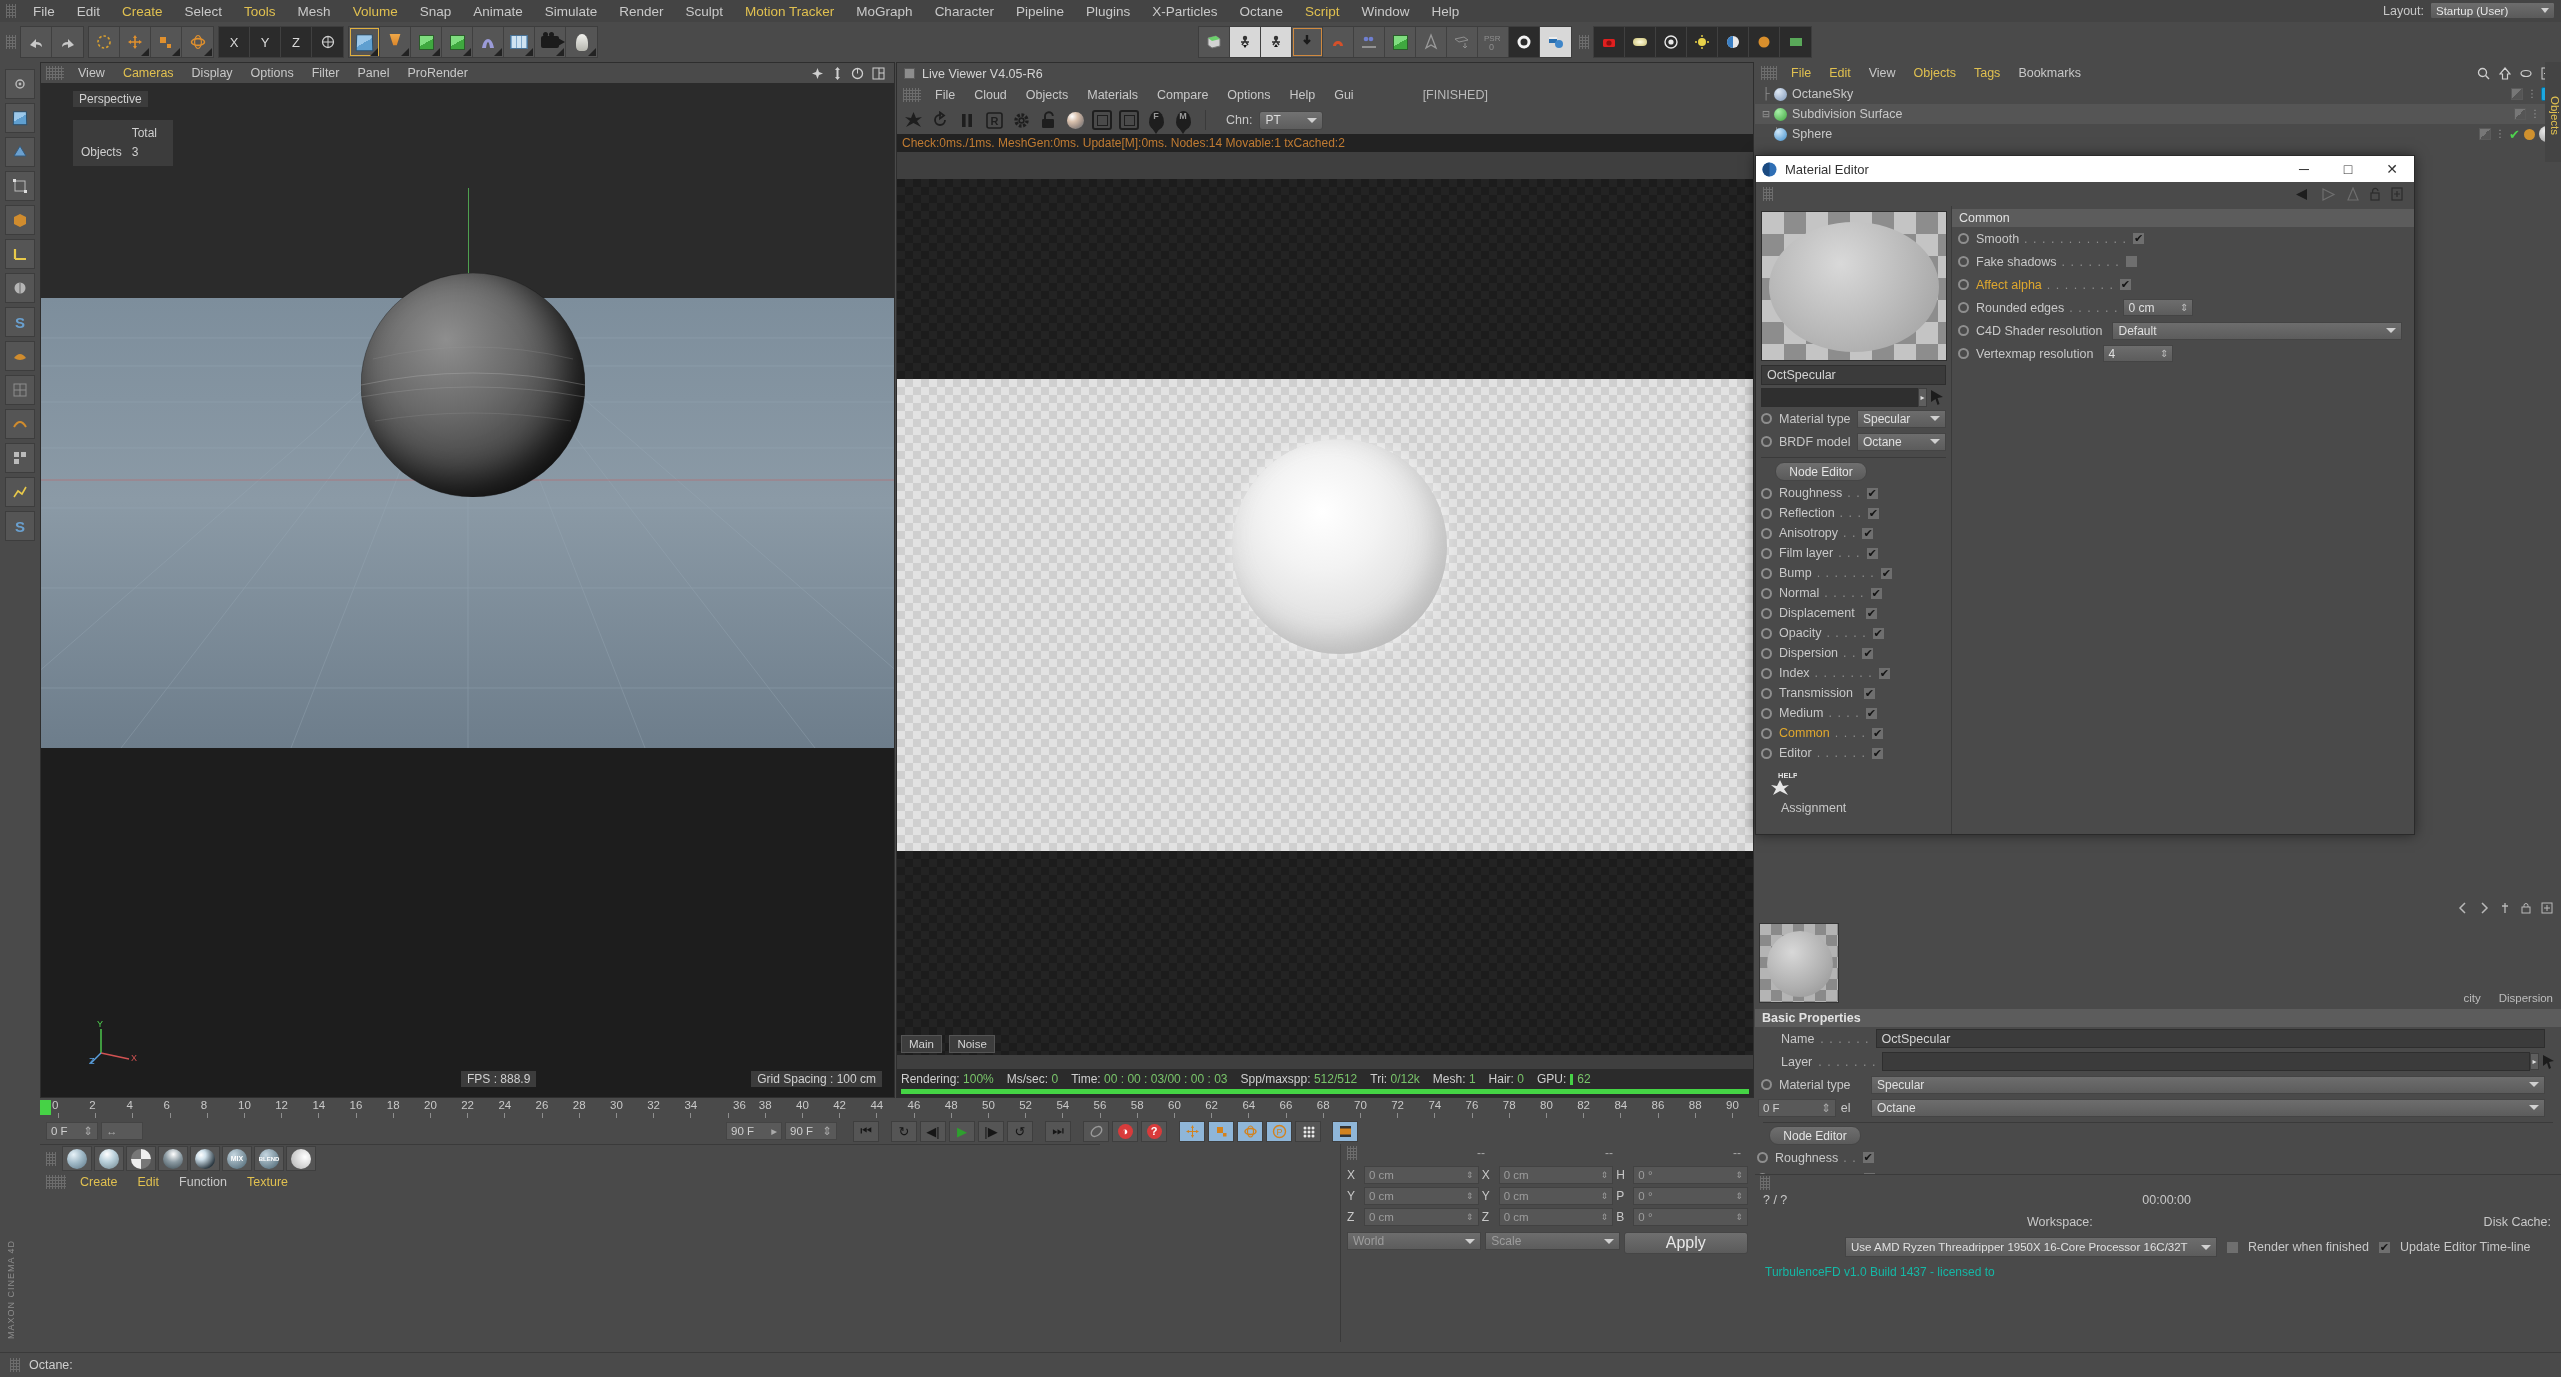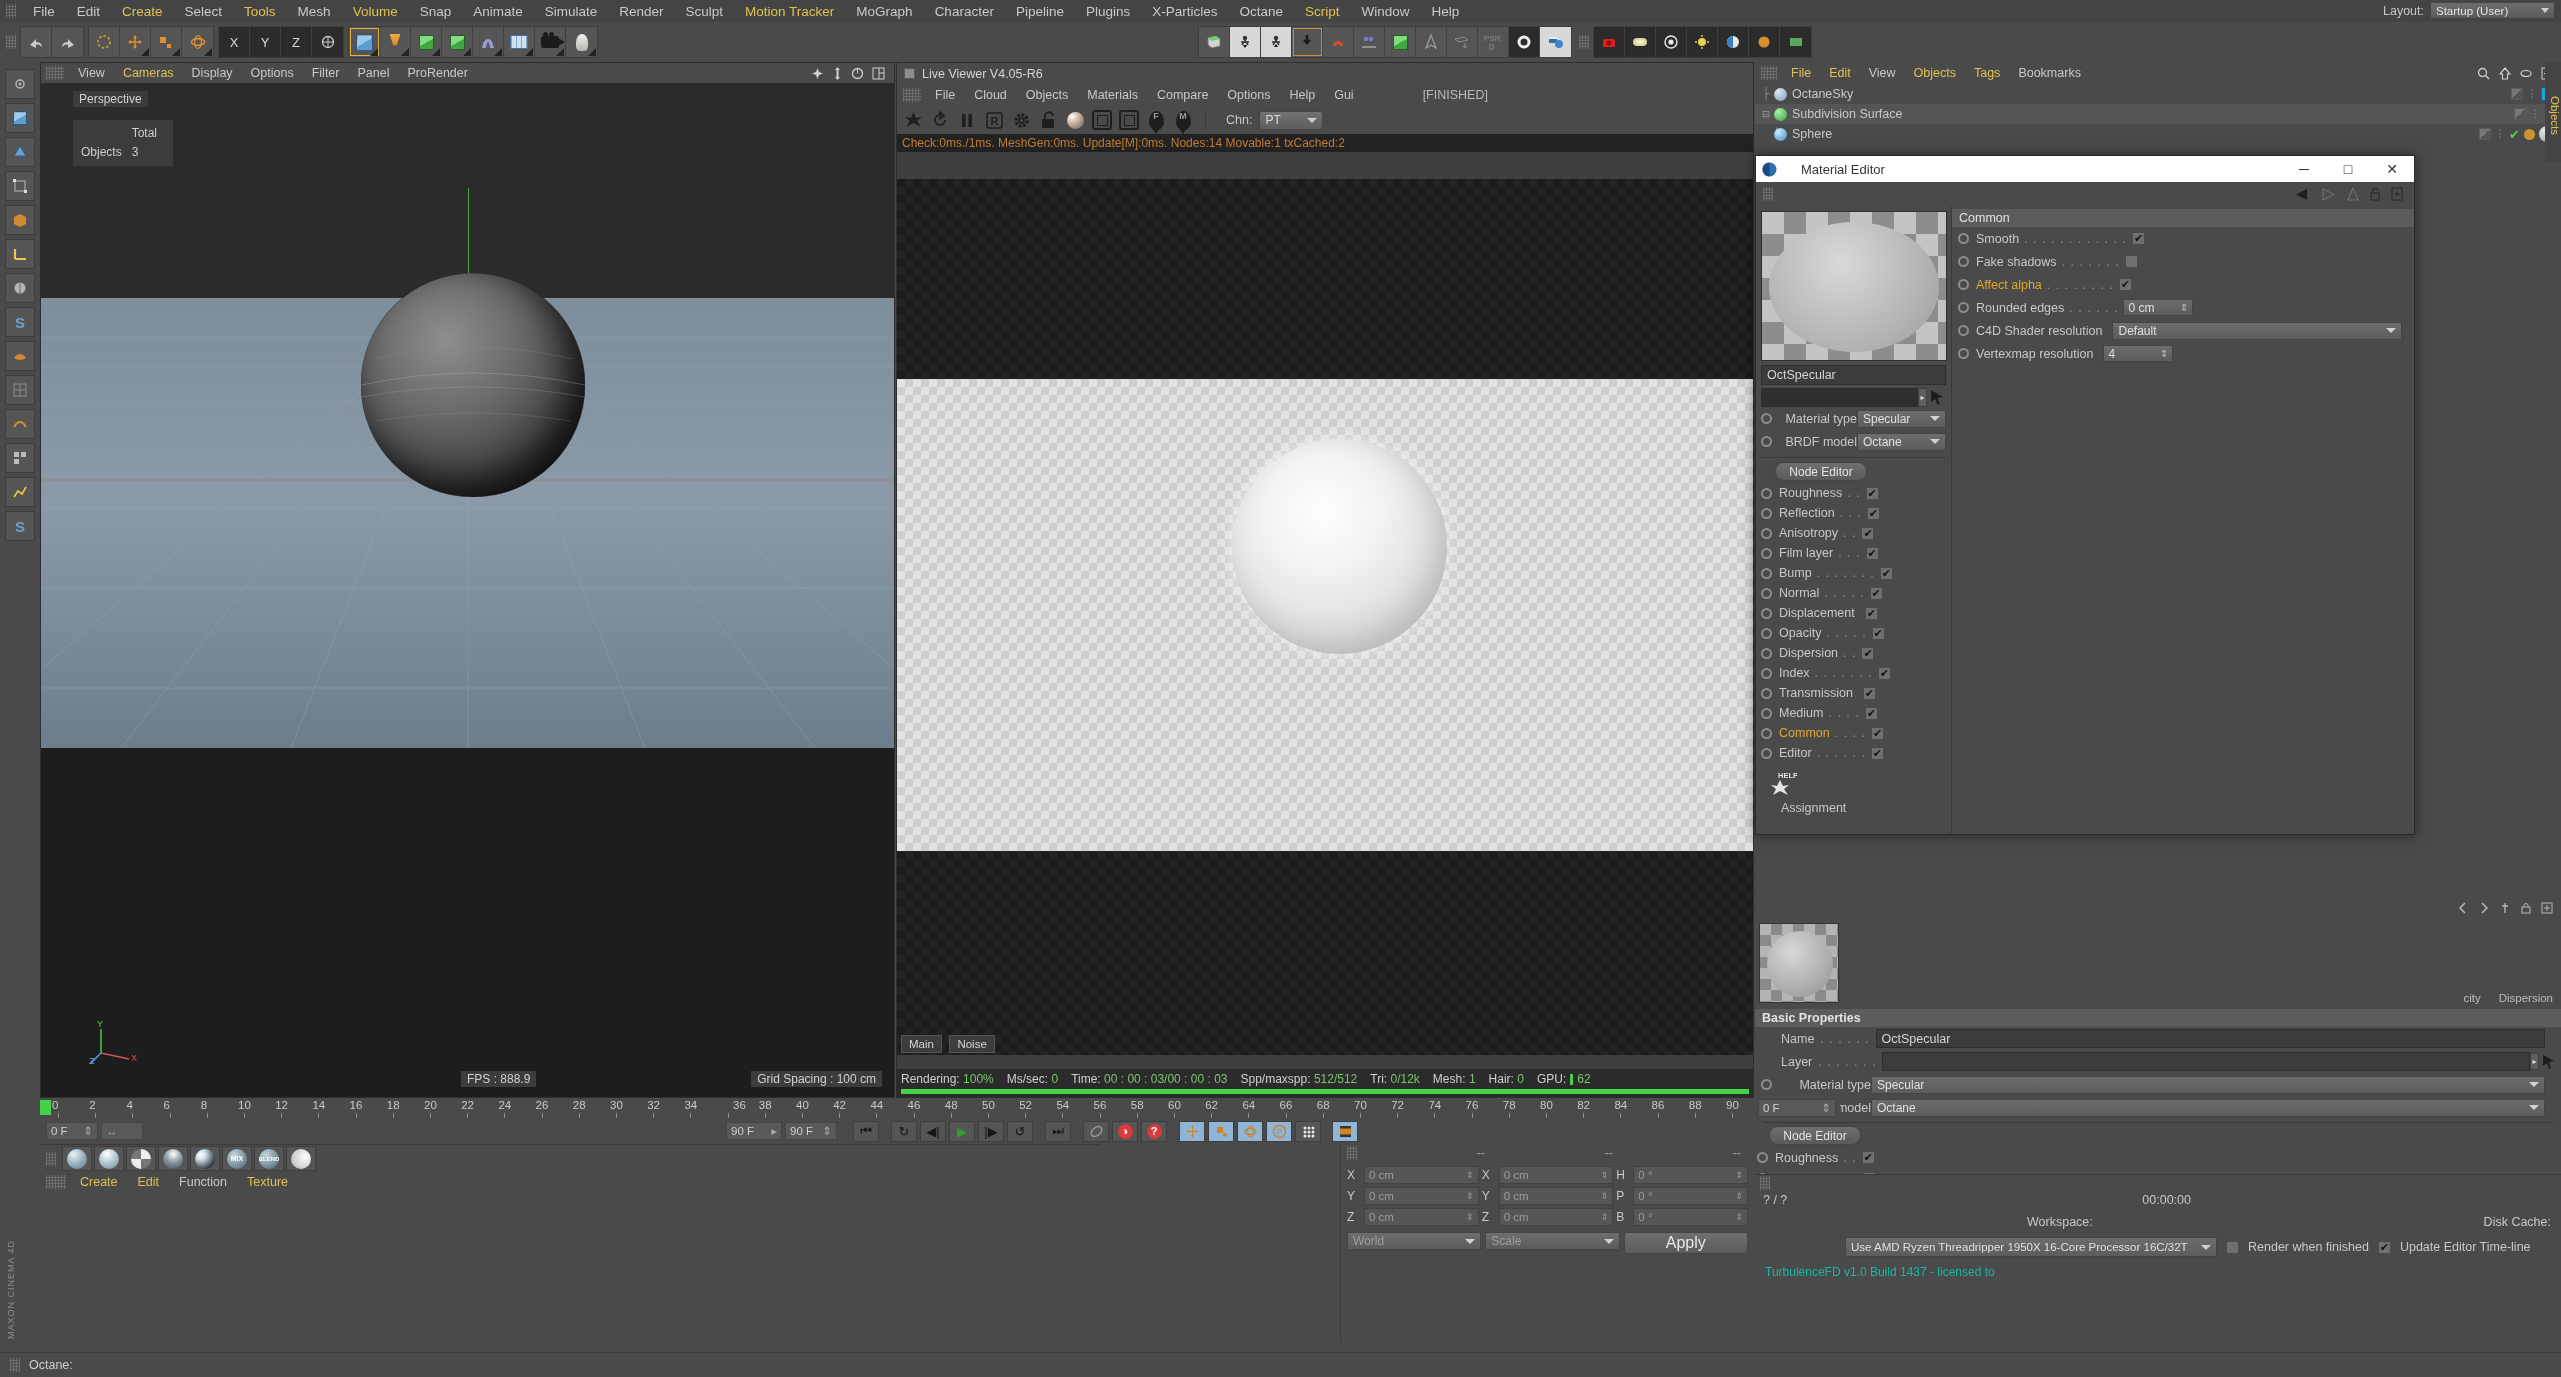--- a/index.html
+++ b/index.html
@@ -110,29 +110,29 @@
   .omrow.alt{background:#555;}
   .tree-s{color:#8e8e8e;font-family:"Liberation Mono",monospace;font-size:12px;width:14px;display:inline-block;text-align:center;}
   .objdot{width:13px;height:13px;border-radius:50%;margin:0 5px 0 1px;}
   .tagcell{margin-left:auto;display:flex;align-items:center;gap:4px;padding-right:6px;}
   .sidetab{position:absolute;right:0;top:0;width:16px;height:100px;background:#444;
     writing-mode:vertical-rl;font-size:11.5px;text-align:center;padding-top:6px;color:#e0c050;}
 
   
   .me{ position:absolute; left:1755px; top:155px; width:660px; height:680px; background:#4a4a4a;
        border:1px solid #2a2a2a; box-shadow:0 0 12px rgba(0,0,0,.5);}
-  .me-title{height:26px;background:#fff;display:flex;align-items:center;padding-left:6px;gap:24px;font-size:13px;color:#333;}
+  .me-title{height:26px;background:#fff;display:flex;align-items:center;padding-left:6px;gap:8px;font-size:13px;color:#333;}
   .me-wbtn{width:44px;height:26px;display:flex;align-items:center;justify-content:center;font-size:14px;color:#333;}
   .me-tools{height:24px;background:#4a4a4a;display:flex;align-items:center;padding:0 7px;}
   .me-body{display:flex;height:calc(100% - 50px);}
   .me-left{width:196px;background:#4a4a4a;border-right:1px solid #3a3a3a;padding:5px;}
   .me-prev{width:186px;height:150px;}
   .me-right{flex:1;background:#4a4a4a;padding-top:3px;}
   .secthead{background:#5c5c5c;font-size:12.5px;padding:2px 7px;color:#e2e2e2;}
-  .prow{display:flex;align-items:center;height:23px;font-size:12.5px;padding-left:6px;text-align:right;}
+  .prow{display:flex;align-items:center;height:23px;font-size:12.5px;padding-left:6px;}
   .bullet{width:11px;height:11px;border-radius:50%;border:2px solid #8e8e8e;margin-right:7px;flex:none;}
   .dots{flex:0 0 auto;color:#8e8e8e;letter-spacing:1px;}
   .chk{width:13px;height:13px;background:#6f6f6f;border:1px solid #4a4a4a;display:flex;align-items:center;justify-content:center;font-size:11px;color:#141414;}
   .chk.off{background:#6f6f6f;color:transparent;}
   .numf{height:17px;background:linear-gradient(#6d6d6d,#5c5c5c);border:1px solid #444;font-size:12px;
     display:flex;align-items:center;padding:0 4px;justify-content:space-between;color:#e0e0e0;}
   .ddl{height:18px;background:linear-gradient(#6d6d6d,#5c5c5c);border:1px solid #444;font-size:12px;
     display:flex;align-items:center;padding:0 5px;justify-content:space-between;color:#e0e0e0;}
   .txtf{height:19px;background:#3b3b3b;border:1px solid #2e2e2e;font-size:12.5px;color:#d4d4d4;display:flex;align-items:center;padding:0 5px;}
   .nodebtn{height:19px;width:92px;background:linear-gradient(#6f6f6f,#5a5a5a);border:1px solid #454545;border-radius:9px;

